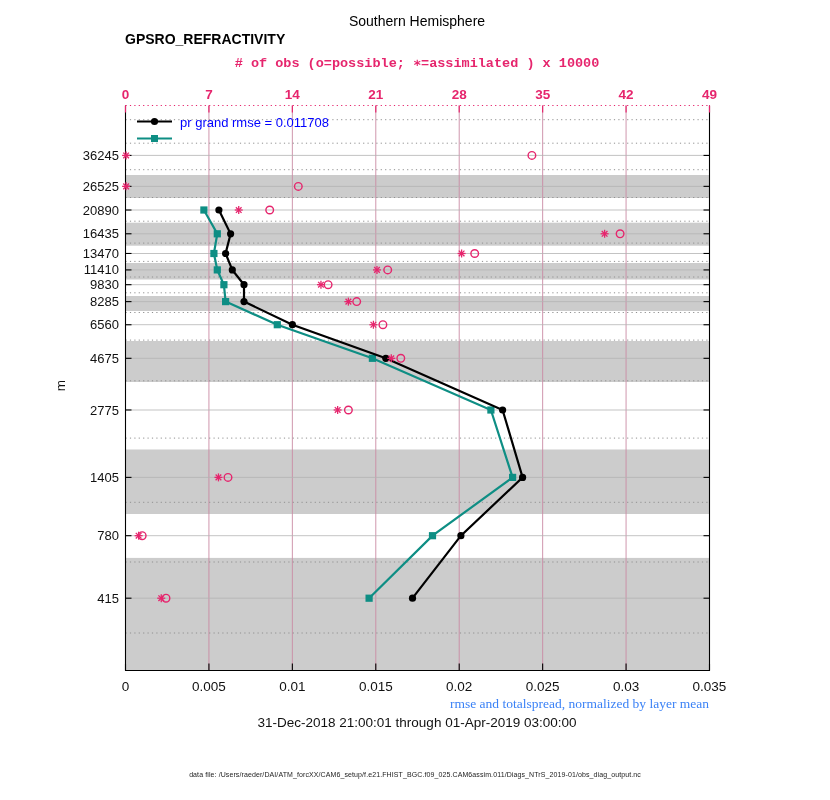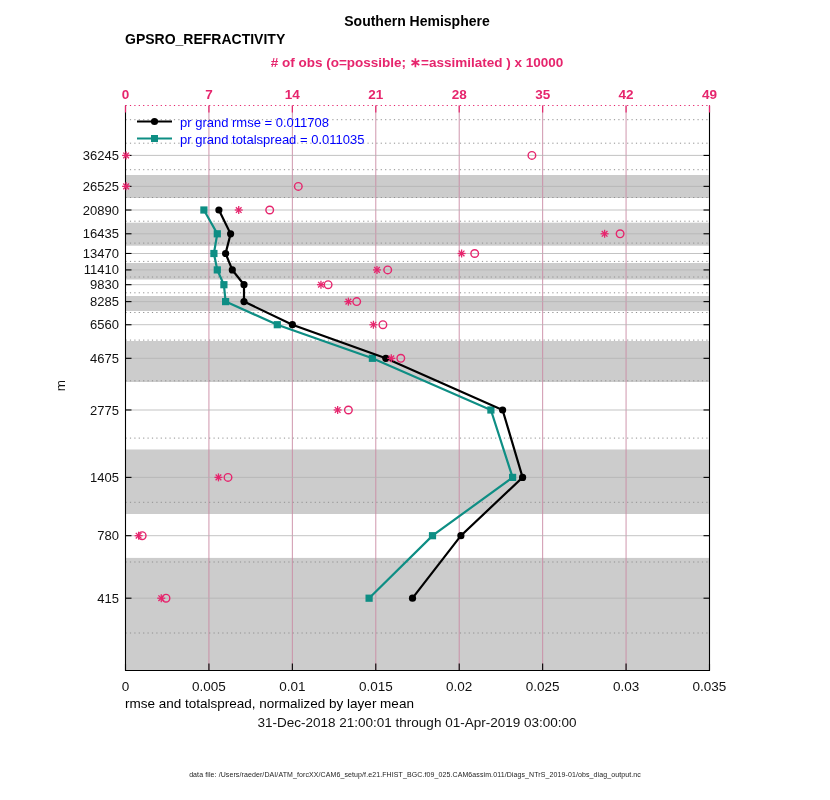--- a/index.html
+++ b/index.html
@@ -1,29 +1,29 @@
 <!DOCTYPE html>
 <html><head>
 <meta charset="utf-8">
 <style>
   html,body{margin:0;padding:0;}
   body{width:830px;height:800px;position:relative;background:#ffffff;
        font-family:"Liberation Sans",sans-serif;overflow:hidden;}
   svg{font-family:"Liberation Sans",sans-serif;}
   .abs{position:absolute;}
   #plot-svg{left:0;top:0;}
-  .title1{left:125px;top:13px;width:584px;text-align:center;font-size:14px;font-weight:bold;color:#000;}
+  .title1{left:125px;top:13px;width:584px;text-align:center;font-size:14px;font-weight:normal;color:#000;}
   .title2{left:125px;top:31px;width:584px;text-align:left;font-size:14px;font-weight:bold;color:#000;}
   .toplabel{left:125px;top:54px;width:584px;text-align:center;font-size:13.5px;font-weight:bold;}
   .legend{left:136px;top:115px;}
   .legend-row{display:flex;align-items:flex-start;height:17px;font-size:13px;}
   .legend-sample{margin-right:7px;flex:0 0 auto;}
   .ylabel{left:47px;top:378px;width:26px;text-align:center;font-size:13.5px;color:#111;
           transform:rotate(-90deg);}
-  .xlabel1{left:125px;top:696px;width:584px;text-align:left;font-size:13.5px;color:#000000;}
+  .xlabel1{left:125px;top:696px;width:584px;text-align:right;font-size:13.5px;color:#3b82f6;font-family:Liberation Serif, serif;}
   .xlabel2{left:125px;top:715px;width:584px;text-align:center;font-size:13.5px;color:#111;}
   .footer{left:0;top:771px;width:830px;text-align:center;font-size:7px;color:#222;letter-spacing:0.1px;}
 </style>
 </head>
 <body>
 
 <svg id="plot-svg" class="abs" width="830" height="800">
     <g>
       <rect x="125.5" y="175.0" width="584" height="23.0" fill="#cccccc"></rect>
       <rect x="125.5" y="222.7" width="584" height="23.0" fill="#cccccc"></rect>
@@ -290,35 +290,34 @@
         <line x1="157.25510204081633" x2="165.25510204081633" y1="598.1921843244797" y2="598.1921843244797"></line>
         <line x1="161.25510204081633" x2="161.25510204081633" y1="594.1921843244797" y2="602.1921843244797"></line>
         <line x1="158.41510204081632" x2="164.09510204081633" y1="595.3521843244797" y2="601.0321843244798"></line>
         <line x1="158.41510204081632" x2="164.09510204081633" y1="601.0321843244798" y2="595.3521843244797"></line>
       </g>
     </g>
   </svg>
 
 <div class="abs title1">Southern Hemisphere</div>
 <div class="abs title2">GPSRO_REFRACTIVITY</div>
-<div class="abs toplabel" style="color: rgb(230, 37, 109);"># of obs (o=possible; ∗=assimilated ) x 10000</div>
+<div class="abs toplabel" style="color: rgb(230, 37, 109); font-family: Liberation Mono, monospace;"># of obs (o=possible; ∗=assimilated ) x 10000</div>
 
 <div class="abs legend">
   <div class="legend-row">
     <svg class="legend-sample" width="37" height="13">
       <line x1="1" y1="6.5" x2="36" y2="6.5" stroke-width="2.2" stroke="#000000"></line>
       <circle cx="18.5" cy="6.5" r="3.6" fill="#000000"></circle>
     </svg>
     <span style="color: rgb(0, 0, 255);">pr grand rmse = 0.011708</span>
   </div>
   <div class="legend-row">
     <svg class="legend-sample" width="37" height="13">
       <line x1="1" y1="6.5" x2="36" y2="6.5" stroke-width="2.2" stroke="#0e8e84"></line>
       <rect x="15" y="3" width="7" height="7" fill="#0e8e84"></rect>
     </svg>
-    <span style="color: rgb(0, 0, 255);">pr grand totalspread = 0.011035</span>
   </div>
 </div>
 
 <div class="abs ylabel">m</div>
 <div class="abs xlabel1">rmse and totalspread, normalized by layer mean</div>
 <div class="abs xlabel2">31-Dec-2018 21:00:01 through 01-Apr-2019 03:00:00</div>
 <div class="abs footer">data file: /Users/raeder/DAI/ATM_forcXX/CAM6_setup/f.e21.FHIST_BGC.f09_025.CAM6assim.011/Diags_NTrS_2019-01/obs_diag_output.nc</div>
 
 </body></html>

